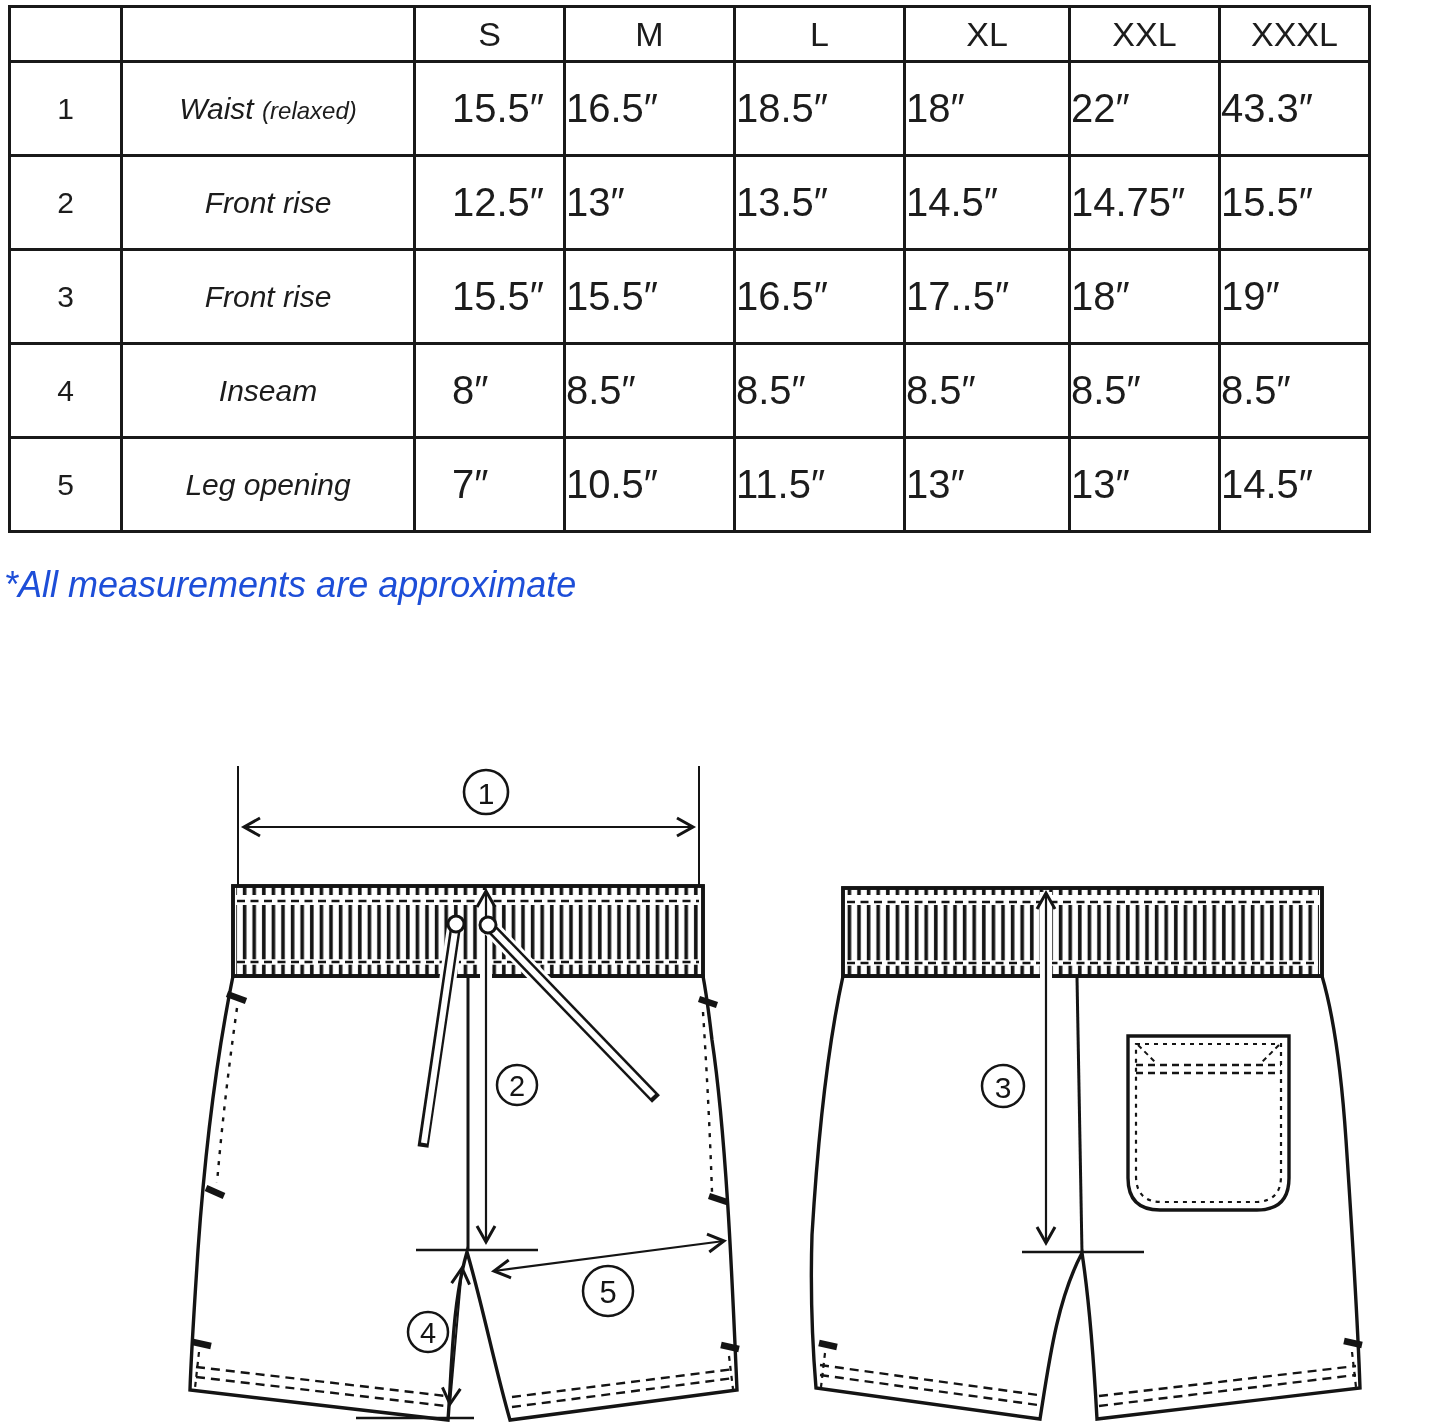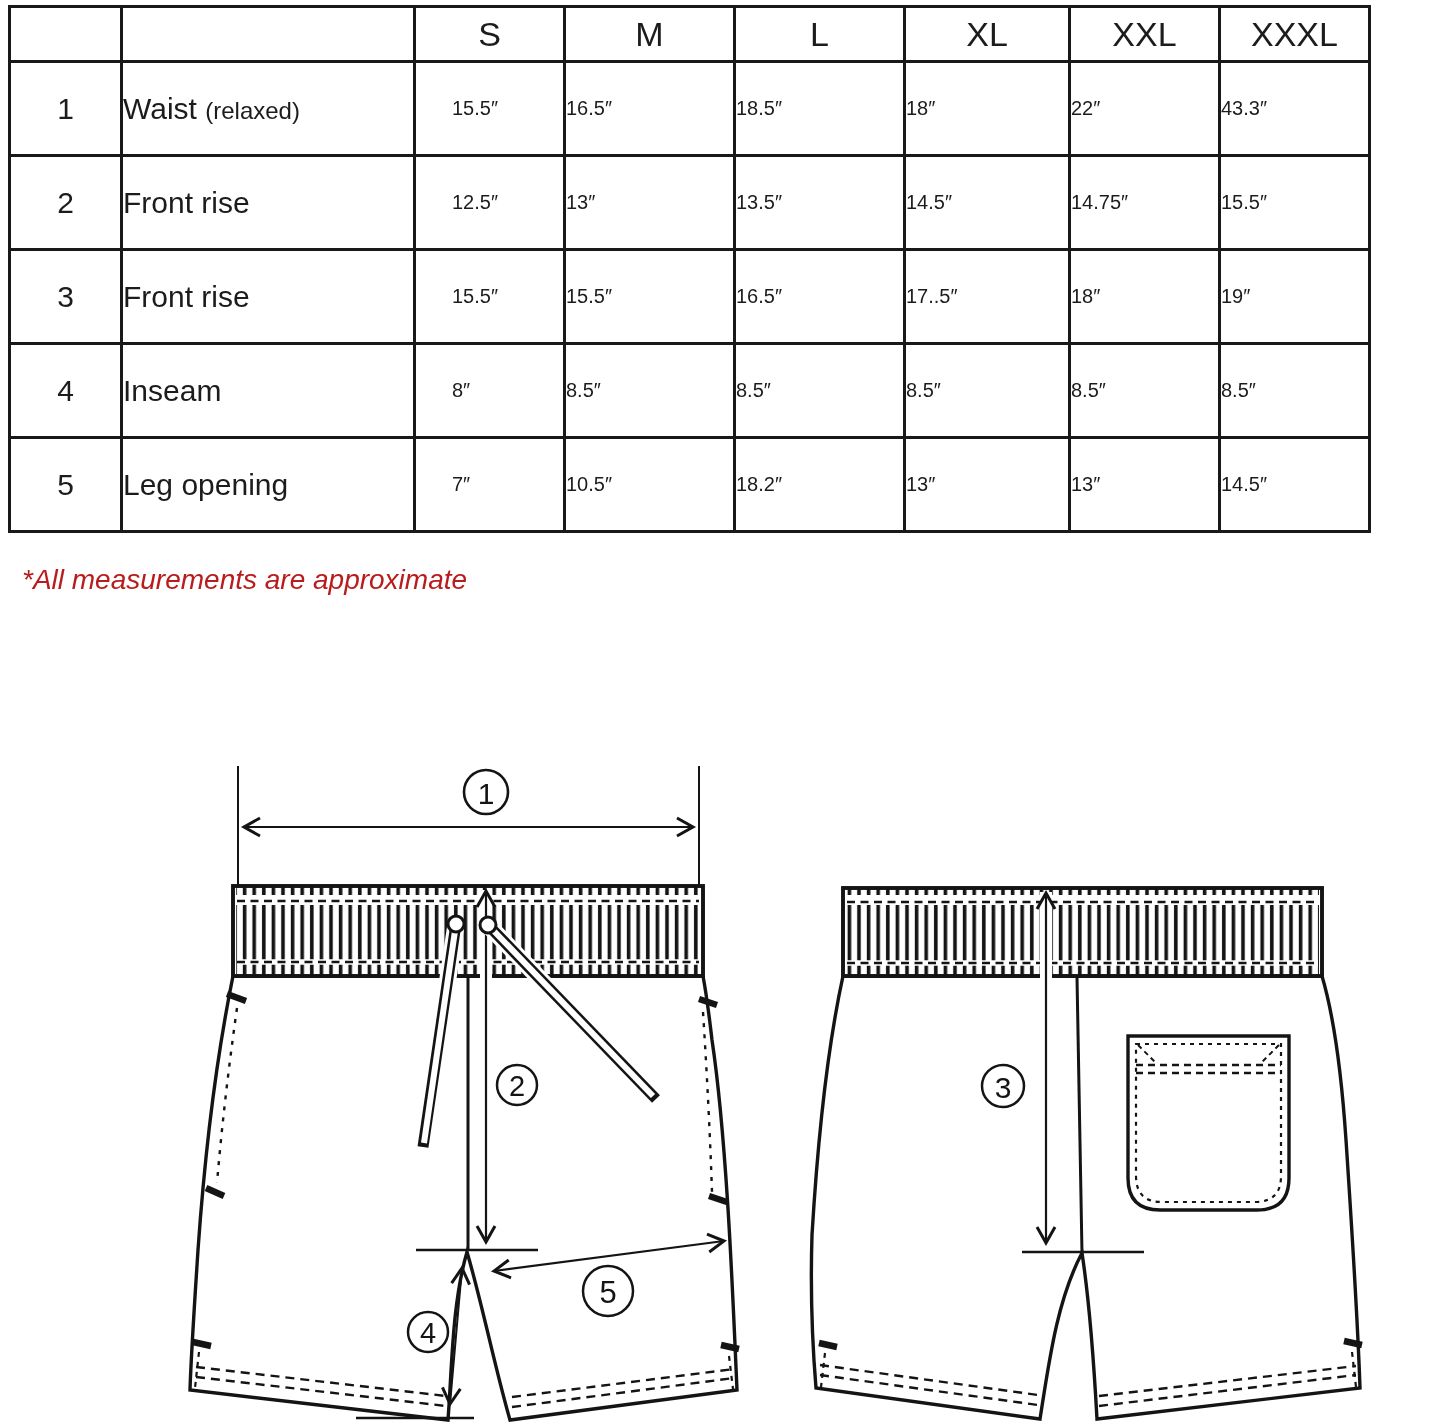--- a/index.html
+++ b/index.html
@@ -5,25 +5,25 @@
   html,body{margin:0;padding:0;background:#fff;}
   .page{position:relative;width:1445px;height:1424px;background:#ffffff;overflow:hidden;
         font-family:"Liberation Sans", sans-serif;color:#1c1c1c;}
   table.size-chart{position:absolute;left:8px;top:5px;width:1360px;border-collapse:collapse;table-layout:fixed;}
   table.size-chart th, table.size-chart td{border:3px solid #191919;padding:0;vertical-align:middle;
         font-weight:400;color:#1c1c1c;overflow:hidden;}
   tr.hdr{height:55px;}
   tr.datarow{height:94px;}
   th.szh{font-size:34px;font-weight:400;text-align:center;}
   td.num{font-size:30px;text-align:center;}
-  td.lbl{font-size:30px;text-align:left;padding-left:27px;}
+  td.lbl{font-size:30px;text-align:center;padding-left:27px;font-style:italic;}
   td.lbl .note{font-size:24px;}
-  td.val{font-size:20px;text-align:left;padding-left:52px;}
+  td.val{font-size:40px;text-align:left;padding-left:52px;}
   td.val.s1{padding-left:36px;}
-  .footnote{position:absolute;left:22px;top:564px;font-size:28px;font-style:italic;color:#b91c1c;}
+  .footnote{position:absolute;left:4px;top:564px;font-size:36px;font-style:italic;color:#1d4ed8;}
   svg.flats{position:absolute;left:0;top:740px;}
   svg.flats text{font-family:"Liberation Sans", sans-serif;fill:#141414;}
 </style>
 </head>
 <body>
 
 <div class="page">
 
   <table class="size-chart">
     <colgroup>
@@ -85,21 +85,21 @@
       <td class="val">8.5″</td>
       <td class="val">8.5″</td>
       <td class="val">8.5″</td>
       <td class="val">8.5″</td>
     </tr>
     <tr class="datarow">
       <td class="num">5</td>
       <td class="lbl"><span>Leg opening</span></td>
       <td class="val s1">7″</td>
       <td class="val">10.5″</td>
-      <td class="val">18.2″</td>
+      <td class="val">11.5″</td>
       <td class="val">13″</td>
       <td class="val">13″</td>
       <td class="val">14.5″</td>
     </tr>
   </tbody>
     </table>
 
   <div class="footnote">*All measurements are approximate</div>
 
   <svg class="flats" width="1445" height="684" viewBox="0 740 1445 684">

